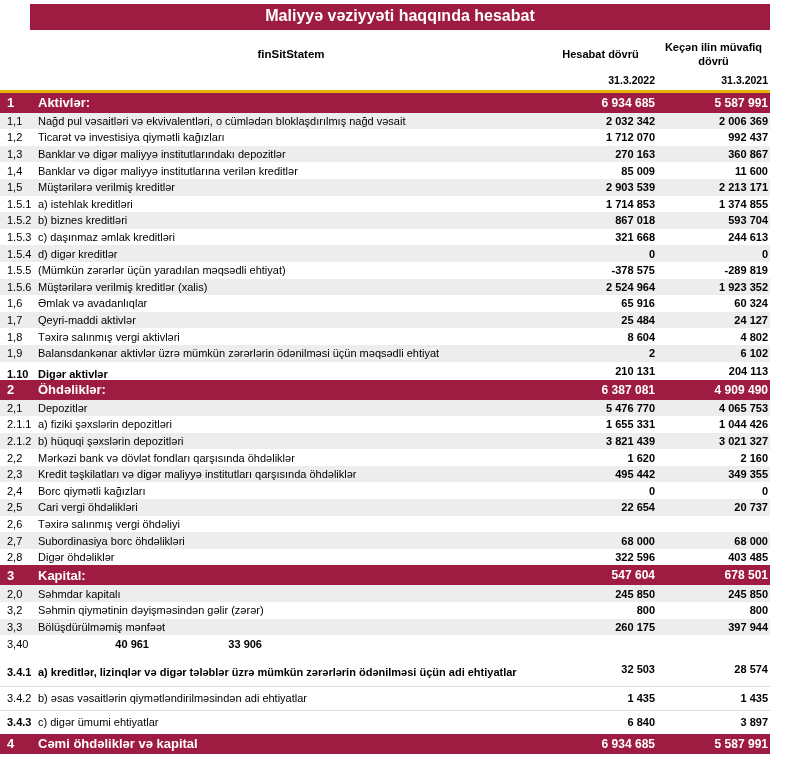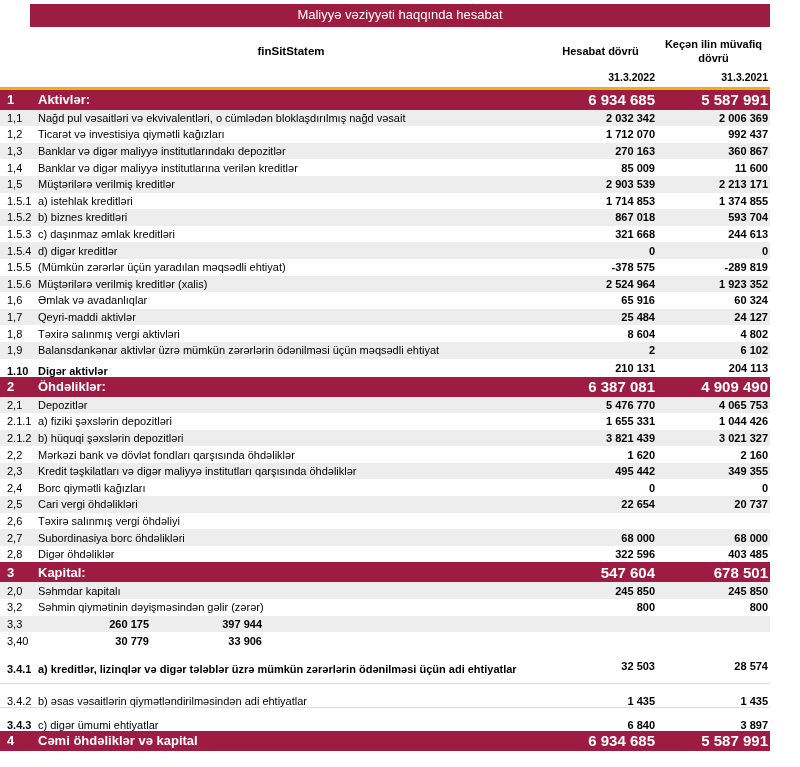--- a/index.html
+++ b/index.html
@@ -8,21 +8,21 @@
     width: 800px; height: 767px; overflow: hidden;
     font-family: "Liberation Sans", "DejaVu Sans", sans-serif;
     font-size: 11px; color: #000;
     -webkit-font-smoothing: antialiased;
   }
   .page { width: 800px; padding-top: 4px; }
 
   .title-bar {
     margin: 0 30px;
     background: var(--accent);
-    color: #fff; font-weight: normal; font-size: 13px;
+    color: #fff; font-weight: bold; font-size: 16px;
     text-align: center; padding: 3px 0 5px;
   }
 
   .unit-row {
     width: 770px; text-align: right; font-weight: bold;
     padding: 10px 2px 4px 0;
     border-bottom: 1px solid #000;
   }
 
   .table { width: 770px; }
@@ -36,29 +36,29 @@
   .head-val { text-align: center; font-weight: bold; white-space: normal; line-height: 1.3; padding: 0 4px; }
 
   .date-row { display: flex; padding: 3px 0 4px; border-bottom: 3px solid #eab308; }
   .date { font-weight: bold; font-size: 10.5px; }
 
   .section-bar {
     display: flex; align-items: center;
     background: var(--accent); color: #fff; font-weight: bold;
     min-height: 20px; font-size: 13px;
   }
-  .section-bar .s-val { font-size: 15px; }
+  .section-bar .s-val { font-size: 12px; }
 
   .row { display: flex; align-items: center; min-height: 16.6px; background: #fff; }
   .row.alt { background: var(--row-alt); }
   .r-val { font-weight: bold; }
   .row.bold .r-num, .row.bold .r-label { font-weight: bold; margin-top: 6px; }
   .row.bold-num .r-num { font-weight: bold; }
   .row.tall-lg { min-height: 34px; }
-  .row.tall    { min-height: 24px; border-top: 1px solid #ddd; align-items: flex-end; }
+  .row.tall    { min-height: 24px; border-top: 1px solid #ddd; }
 </style>
 </head>
 <body>
 
 <div class="page">
 
   <div class="title-bar">
     <span>Maliyyə vəziyyəti haqqında hesabat</span>
   </div>
 
@@ -299,27 +299,28 @@
 
   <div class="row">
     <div class="c-num r-num">3,2</div>
     <div class="c-label r-label">Səhmin qiymətinin dəyişməsindən gəlir (zərər)</div>
     <div class="c-val r-val">800</div>
     <div class="c-val r-val">800</div>
   </div>
 
   <div class="row alt">
     <div class="c-num r-num">3,3</div>
+    <div class="c-label r-label">Bölüşdürülməmiş mənfəət</div>
     <div class="c-val r-val">260 175</div>
     <div class="c-val r-val">397 944</div>
   </div>
 
   <div class="row">
     <div class="c-num r-num">3,40</div>
-    <div class="c-val r-val">30 779</div>
+    <div class="c-val r-val">40 961</div>
     <div class="c-val r-val">33 906</div>
   </div>
 
   <div class="row bold tall-lg">
     <div class="c-num r-num">3.4.1</div>
     <div class="c-label r-label">a) kreditlər, lizinqlər və digər tələblər üzrə mümkün zərərlərin ödənilməsi üçün adi ehtiyatlar</div>
     <div class="c-val r-val">32 503</div>
     <div class="c-val r-val">28 574</div>
   </div>
 

